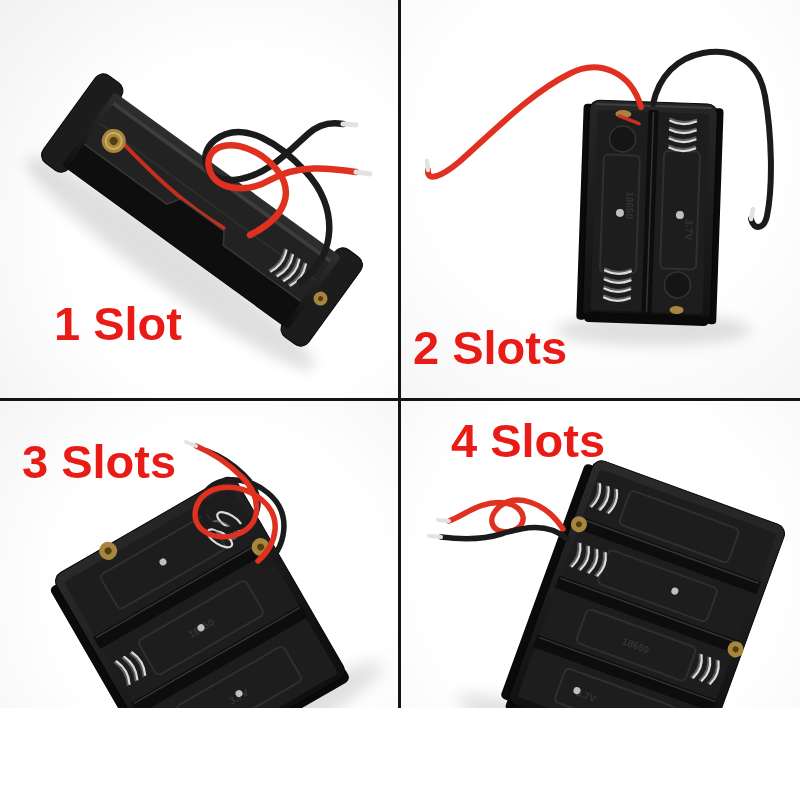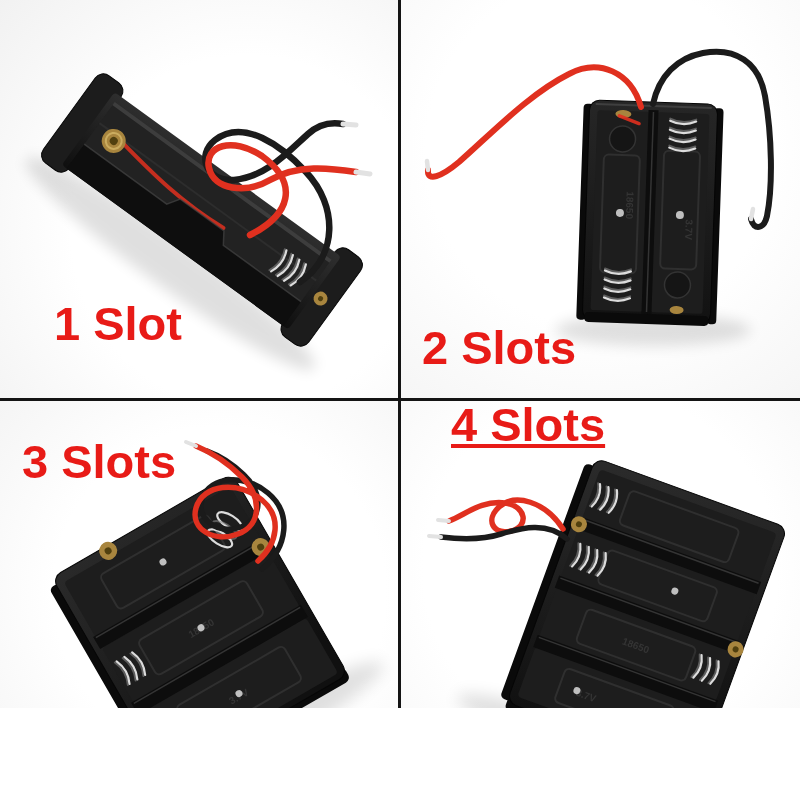--- a/index.html
+++ b/index.html
@@ -13,23 +13,23 @@
   .q3{left:0;top:401px;background:radial-gradient(circle at 55% 48%, #ffffff 55%, #f0f0f0 115%);}
   .q4{left:401px;top:401px;background:radial-gradient(circle at 50% 42%, #ffffff 58%, #f2f2f2 115%);}
   .divider-v{position:absolute;left:398px;top:0;width:3px;height:800px;background:var(--divider,#141414);}
   .divider-h{position:absolute;left:0;top:398px;width:800px;height:3px;background:var(--divider,#141414);}
   .slot-label{
     position:absolute;color:var(--label-red,#e81b17);
     font-size:47px;font-weight:bold;line-height:1;white-space:nowrap;
     letter-spacing:0px;
   }
   .lab1{left:54px;top:300px;}
-  .lab2{left:21px;top:324px;}
+  .lab2{left:12px;top:324px;}
   .lab3{left:22px;top:37px;text-align:right;}
-  .lab4{left:50px;top:0;text-decoration:underline;}
+  .lab4{left:50px;top:16px;}
   svg.photo{position:absolute;left:0;top:0;}
   
   .wr{stroke:var(--wire-red,#e0301f);fill:none;stroke-linecap:round;}
   .wk{stroke:var(--wire-black,#1b1b1b);fill:none;stroke-linecap:round;}
   .tip{stroke:var(--wire-tip,#e2e2e2);fill:none;stroke-linecap:round;}
   .spr{stroke:var(--spring,#dcdcdc);fill:none;stroke-linecap:round;stroke-width:2.2;}
   .spr2{stroke:#8f8f8f;fill:none;stroke-linecap:round;stroke-width:2;opacity:.55;}
   .brass{fill:var(--brass,#a8853e);}
   .brassring{stroke:#d7b96b;fill:none;opacity:.75;}
   .brasscore{fill:#51400f;}

